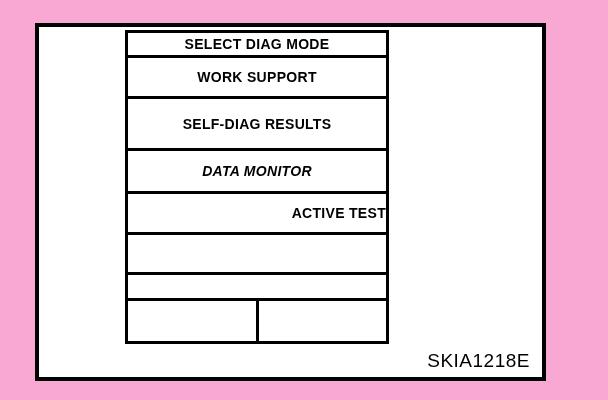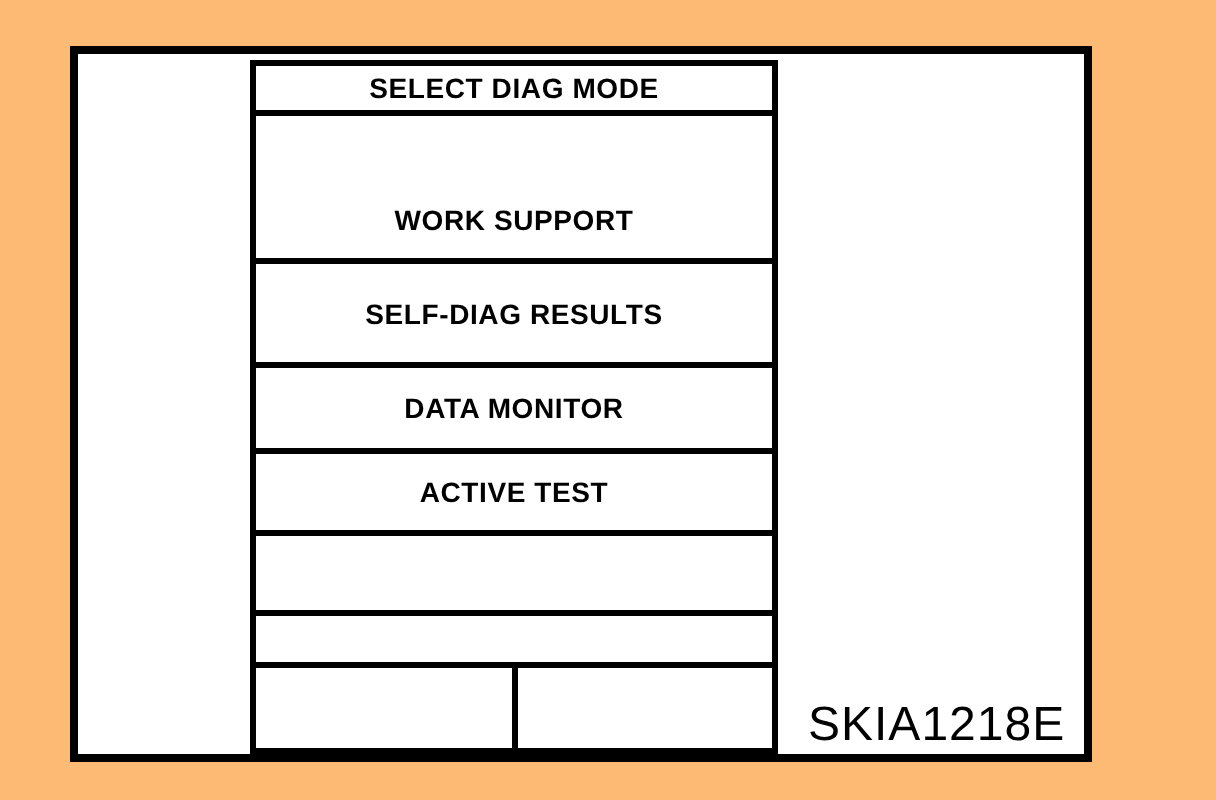--- a/index.html
+++ b/index.html
@@ -4,21 +4,21 @@
 <style>
   html, body {
     margin: 0;
     padding: 0;
     background: #ffffff;
   }
   .canvas {
     position: relative;
     width: 608px;
     height: 400px;
-    background: #fdba74;
+    background: #f9a8d4;
     font-family: "Liberation Sans", sans-serif;
     color: #000000;
     overflow: hidden;
   }
   .outer-frame {
     position: absolute;
     left: 35px;
     top: 23px;
     width: 511px;
     height: 358px;
@@ -45,24 +45,24 @@
     justify-content: center;
   }
   .row-label {
     font-weight: bold;
     font-size: 14px;
     letter-spacing: 0.3px;
     white-space: nowrap;
     line-height: 1;
   }
   .row-header { height: 25px; }
-  .row-item-0 { height: 41px; margin-top: 33px; }
+  .row-item-0 { height: 41px; }
   .row-item-1 { height: 52px; }
-  .row-item-2 { height: 43px; }
-  .row-item-3 { height: 41px; }
+  .row-item-2 { height: 43px; font-style: italic; }
+  .row-item-3 { height: 41px; justify-content: flex-end; }
   .row-item-4 { height: 43px; }
   .row-empty-tall { height: 40px; }
   .row-empty-thin { height: 26px; }
   .row-footer {
     height: 40px;
     border-bottom: none;
     display: flex;
     align-items: stretch;
     justify-content: flex-start;
   }
@@ -71,21 +71,22 @@
     box-sizing: border-box;
   }
   .footer-cell-left {
     border-right: 3px solid #000000;
   }
   .figure-code {
     position: absolute;
     left: 404px;
     top: 351px;
     width: 126px;
-    font-size: 24px;
+    text-align: right;
+    font-size: 19px;
     font-weight: normal;
     letter-spacing: 0.5px;
     line-height: 1;
     color: #000000;
   }
 </style>
 </head>
 <body>
 
 <div class="canvas">

